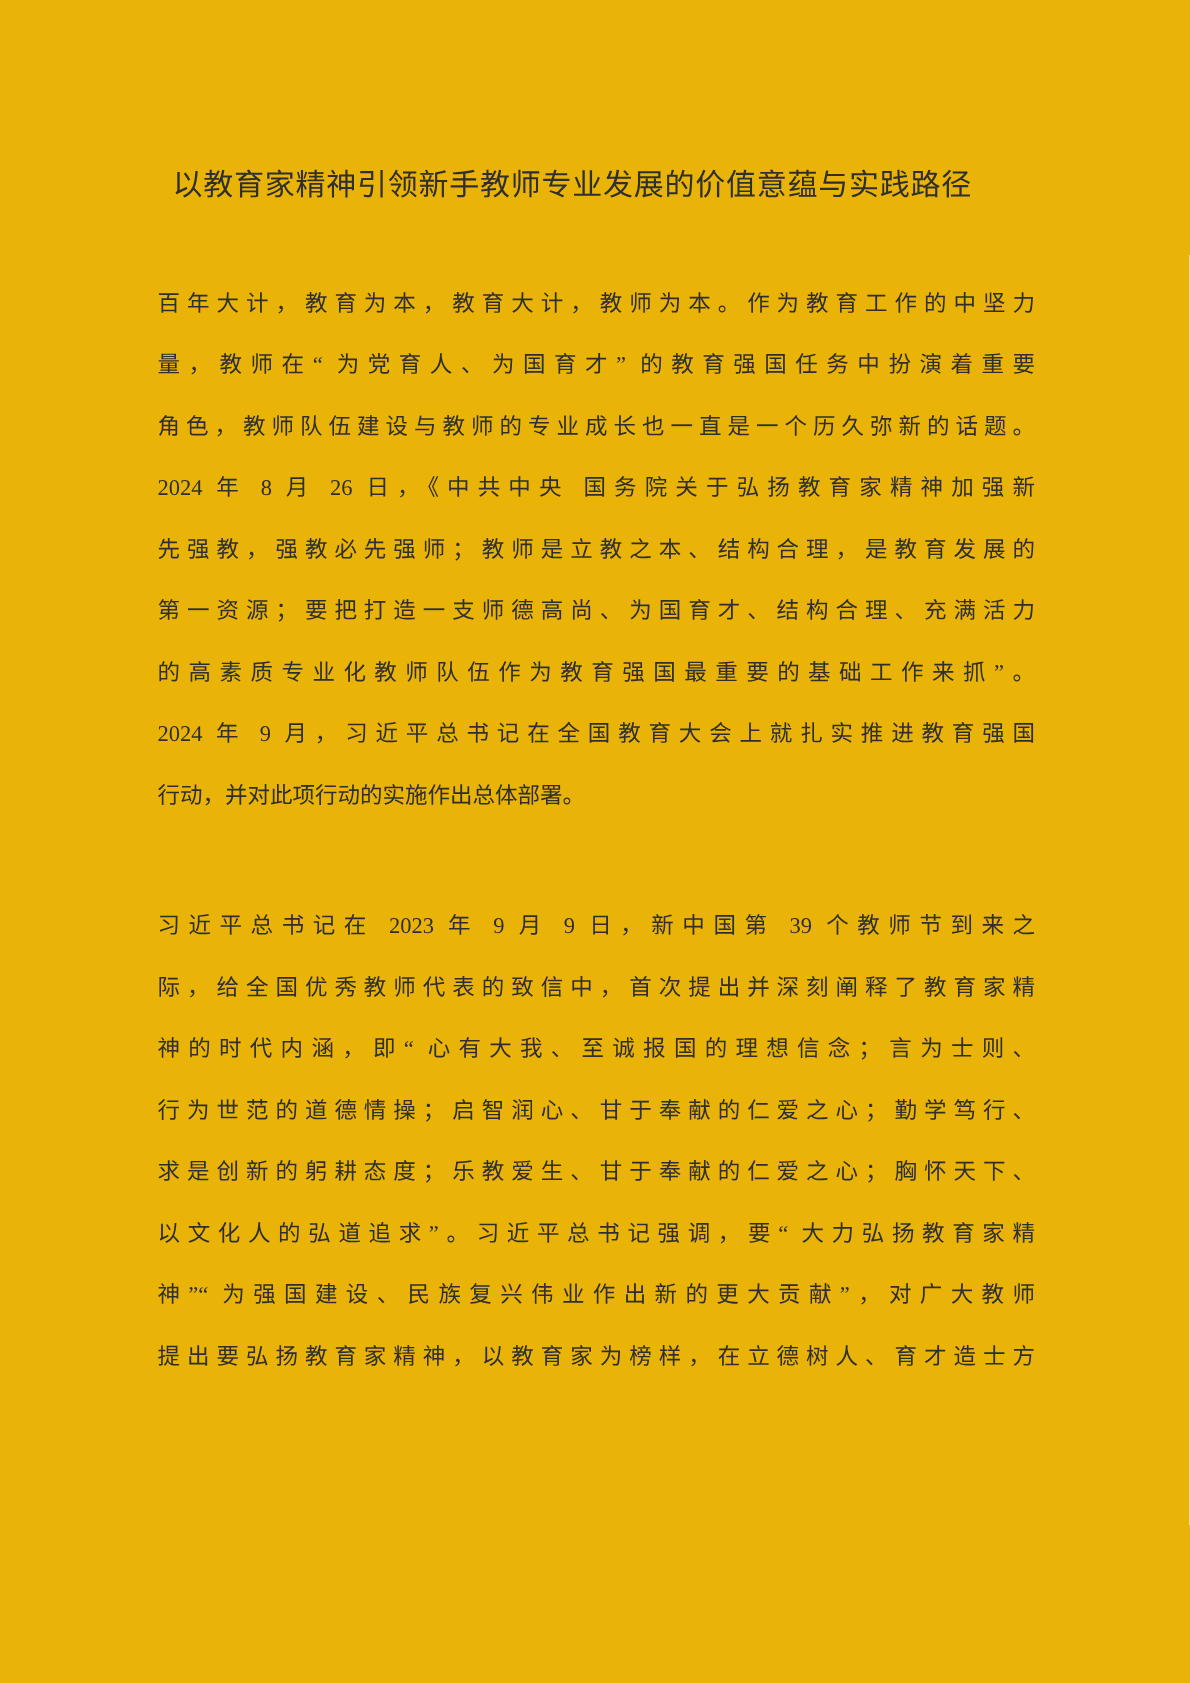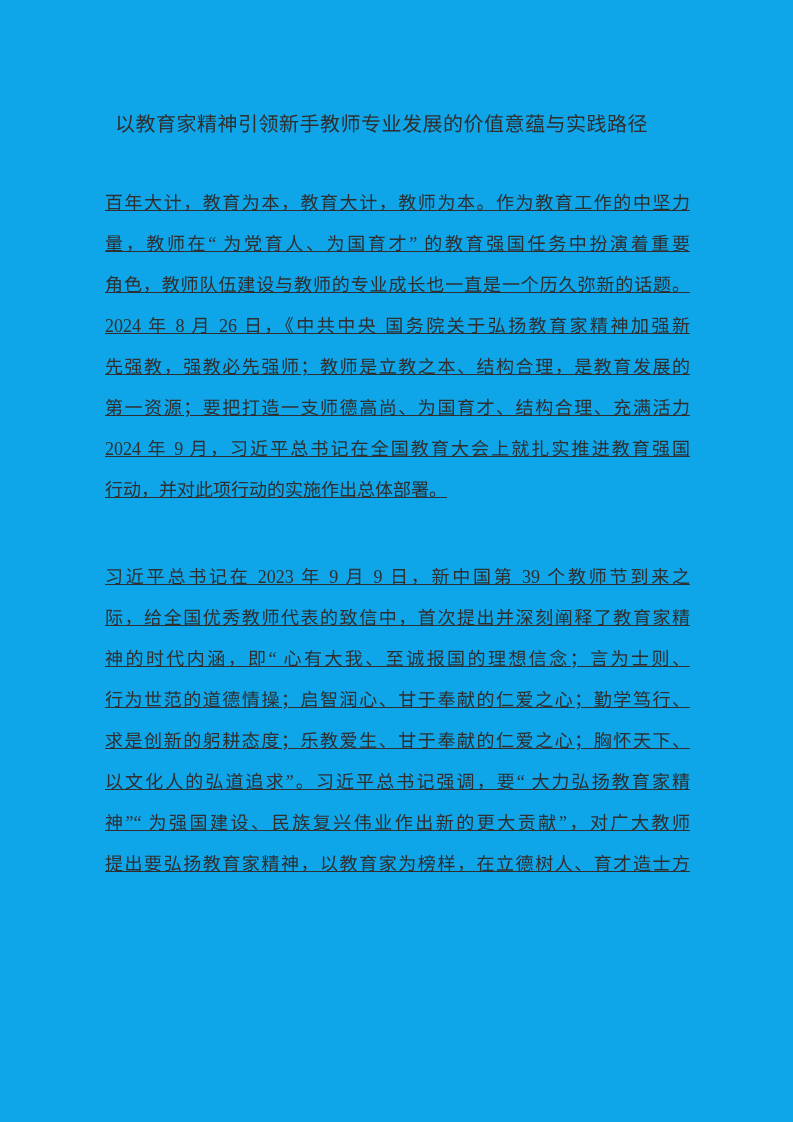--- a/index.html
+++ b/index.html
@@ -5,21 +5,21 @@
   html, body {
     margin: 0;
     padding: 0;
     background: #ffffff;
   }
   .page {
     position: relative;
     width: 793px;
     height: 1122px;
     margin: 0 auto;
-    background: #0ea5e9;
+    background: #eab308;
     overflow: hidden;
     font-family: "Liberation Serif", "DejaVu Serif", serif;
     color: #2f2f2f;
     box-sizing: border-box;
   }
   .content {
     padding-left: 105px;
     padding-right: 103px;
   }
   .doc-title {
@@ -38,45 +38,45 @@
   }
   .paragraph-1 {
     margin-top: 47px;
   }
   .paragraph-2 {
     margin-top: 46px;
   }
   .line {
     height: 41px;
     line-height: 41px;
-    font-size: 18px;
+    font-size: 15px;
     text-align: justify;
     text-align-last: justify;
     overflow: hidden;
-    text-decoration: underline;
   }
   .line--plain {
     text-align: left;
     text-align-last: left;
   }
 </style>
 </head>
 <body>
 
 <div class="page">
   <div class="content">
     <h1 class="doc-title">以教育家精神引领新手教师专业发展的价值意蕴与实践路径</h1>
     <div>
         <div class="paragraph paragraph-1">
           <div class="line">百年大计，教育为本，教育大计，教师为本。作为教育工作的中坚力</div>
           <div class="line">量，教师在“ 为党育人、为国育才” 的教育强国任务中扮演着重要</div>
           <div class="line">角色，教师队伍建设与教师的专业成长也一直是一个历久弥新的话题。</div>
           <div class="line">2024 年 8 月 26 日，《中共中央 国务院关于弘扬教育家精神加强新</div>
           <div class="line">先强教，强教必先强师；教师是立教之本、结构合理，是教育发展的</div>
           <div class="line">第一资源；要把打造一支师德高尚、为国育才、结构合理、充满活力</div>
+          <div class="line">的高素质专业化教师队伍作为教育强国最重要的基础工作来抓”。</div>
           <div class="line">2024 年 9 月，习近平总书记在全国教育大会上就扎实推进教育强国</div>
           <div class="line line--plain">行动，并对此项行动的实施作出总体部署。</div>
         </div>
         <div class="paragraph paragraph-2">
           <div class="line">习近平总书记在 2023 年 9 月 9 日，新中国第 39 个教师节到来之</div>
           <div class="line">际，给全国优秀教师代表的致信中，首次提出并深刻阐释了教育家精</div>
           <div class="line">神的时代内涵，即“ 心有大我、至诚报国的理想信念；言为士则、</div>
           <div class="line">行为世范的道德情操；启智润心、甘于奉献的仁爱之心；勤学笃行、</div>
           <div class="line">求是创新的躬耕态度；乐教爱生、甘于奉献的仁爱之心；胸怀天下、</div>
           <div class="line">以文化人的弘道追求”。习近平总书记强调，要“ 大力弘扬教育家精</div>

